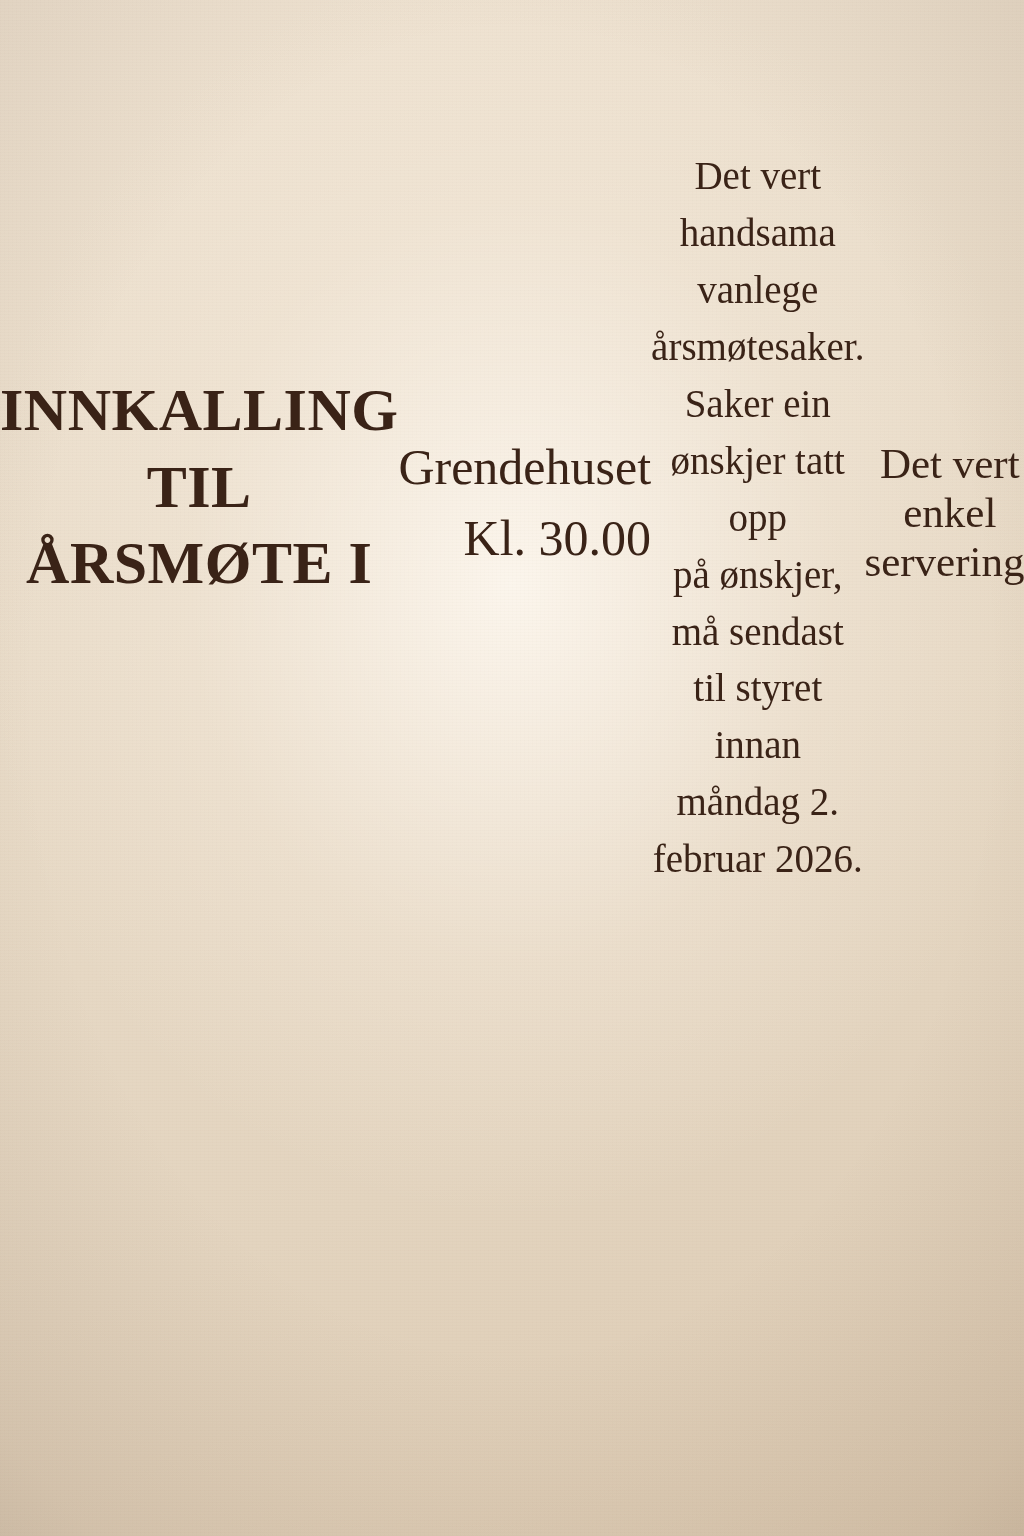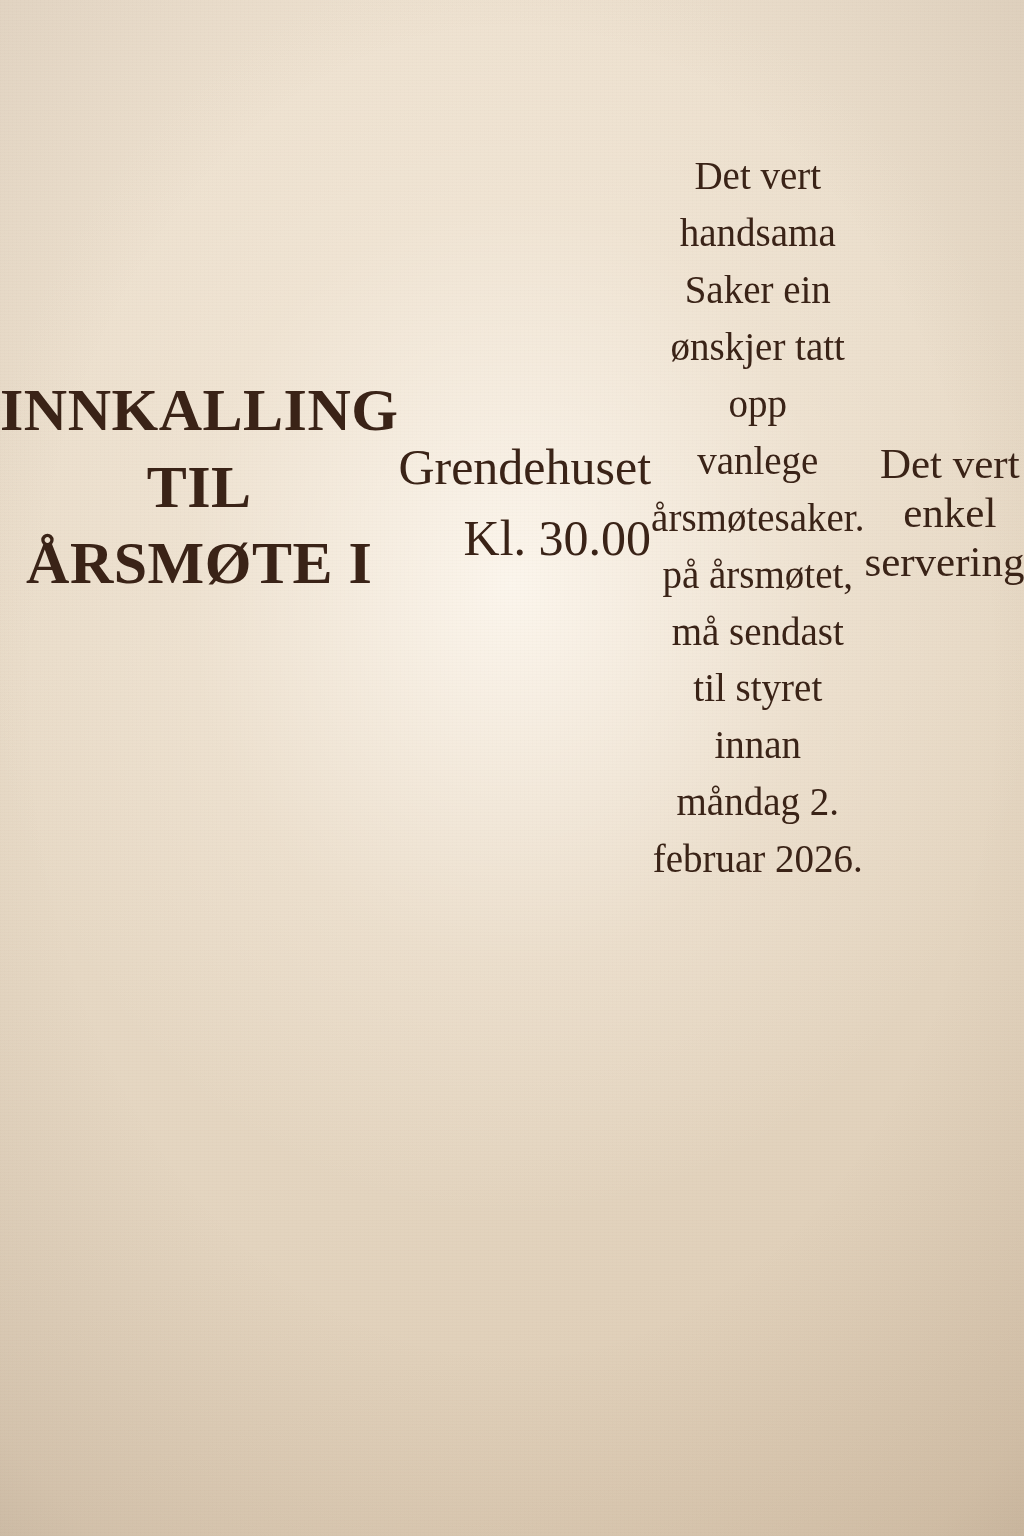--- a/index.html
+++ b/index.html
@@ -147,23 +147,23 @@
     <svg class="divider second" viewBox="0 0 700 26">
       <path d="M40 13 L300 13" stroke="#3a2317" stroke-width="3" stroke-linecap="round" fill="none"></path>
       <path d="M300 13 C318 6, 330 6, 340 13 C330 20, 318 20, 300 13 Z" fill="#3a2317"></path>
       <circle cx="350" cy="13" r="5" fill="#3a2317"></circle>
       <path d="M400 13 C382 6, 370 6, 360 13 C370 20, 382 20, 400 13 Z" fill="#3a2317"></path>
       <path d="M400 13 L660 13" stroke="#3a2317" stroke-width="3" stroke-linecap="round" fill="none"></path>
     </svg>
 
     <div class="body-block">
       <div>Det vert handsama</div>
+      <div>vanlege årsmøtesaker.</div>
       <div>Saker ein ønskjer tatt opp</div>
-      <div>vanlege årsmøtesaker.</div>
-      <div>på årsmøtet, må sendast til styret</div>
+      <div>på ønskjer, må sendast til styret</div>
       <div>innan måndag 2. februar 2026.</div>
     </div>
 
     <div class="serving">Det vert enkel servering.</div>
 
     <div class="welcome">VEL MØTT!</div>
 
     <svg class="ornament" viewBox="0 0 420 140">
       <g stroke="#3a2317" stroke-width="2.4" fill="none" stroke-linecap="round">
         <path d="M210 128 L210 64"></path>

